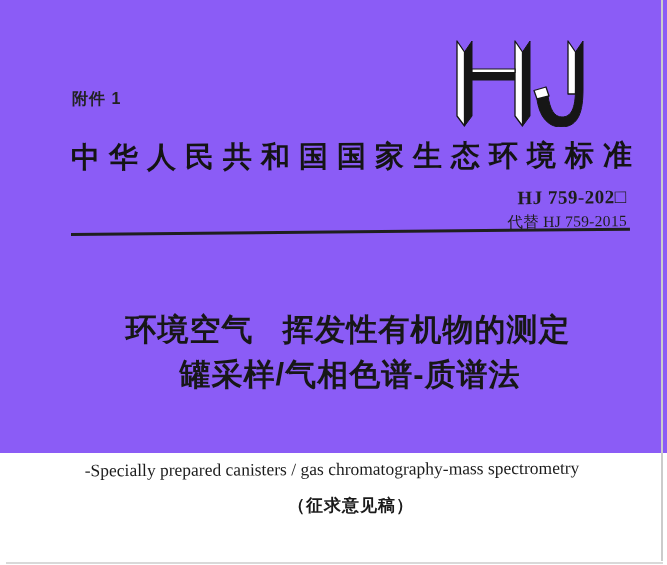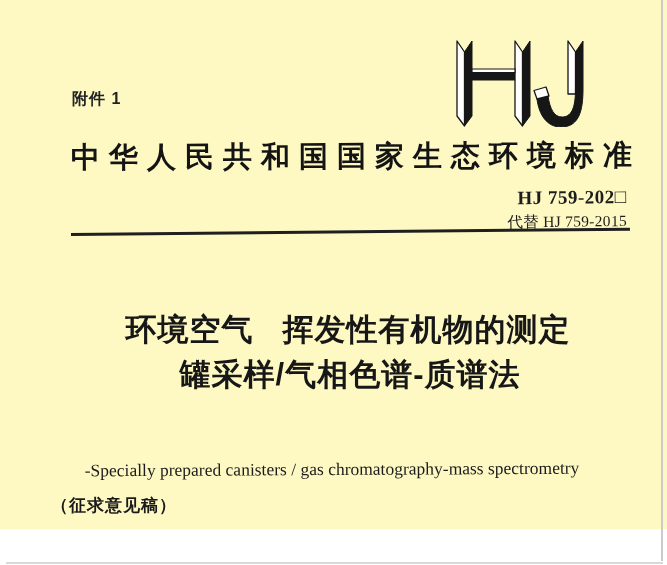--- a/index.html
+++ b/index.html
@@ -2,22 +2,22 @@
 <html lang="zh"><head>
 <meta charset="utf-8">
 <style>
   html,body{margin:0;padding:0;}
   body{
     width:667px;height:565px;overflow:hidden;
     background:#ffffff;
     font-family:"Liberation Sans","DejaVu Sans",sans-serif;
   }
   .page{
-    position:relative;width:667px;height:529px;
-    background:#fef9c3;color:#1b1b1b;
+    position:relative;width:667px;height:453px;
+    background:#8b5cf6;color:#1b1b1b;
   }
   .sr{position:absolute;width:1px;height:1px;overflow:hidden;clip:rect(0 0 0 0);white-space:nowrap;}
 
   .attachment{
     position:absolute;left:72px;top:89px;
     font-size:16px;font-weight:600;letter-spacing:1px;color:#222;
   }
 
   .logo{position:absolute;left:455px;top:39px;width:130px;height:88px;}
 
@@ -52,21 +52,21 @@
 
   .title-en{
     position:absolute;width:600px;text-align:center;
     font-family:"Liberation Serif","DejaVu Serif",serif;
     font-weight:400;color:#1c1c1c;white-space:nowrap;
   }
   .title-en.l1{left:30px;top:420px;font-size:17px;}
   .title-en.l2{left:32px;top:459px;font-size:17.5px;transform:rotate(-0.3deg);}
 
   .draft{
-    position:absolute;left:51px;top:494px;width:600px;
+    position:absolute;left:51px;top:494px;width:600px;text-align:center;
     font-size:17px;font-weight:700;color:#1a1a1a;letter-spacing:1px;
   }
 
   .edge-r{position:absolute;left:661px;top:0;width:1.5px;height:561px;background:#cbcbcb;}
   .edge-b{position:absolute;left:6px;top:562px;width:657px;height:1.5px;background:#d9d9d9;}
 </style>
 </head>
 <body>
 
 <div class="page">

